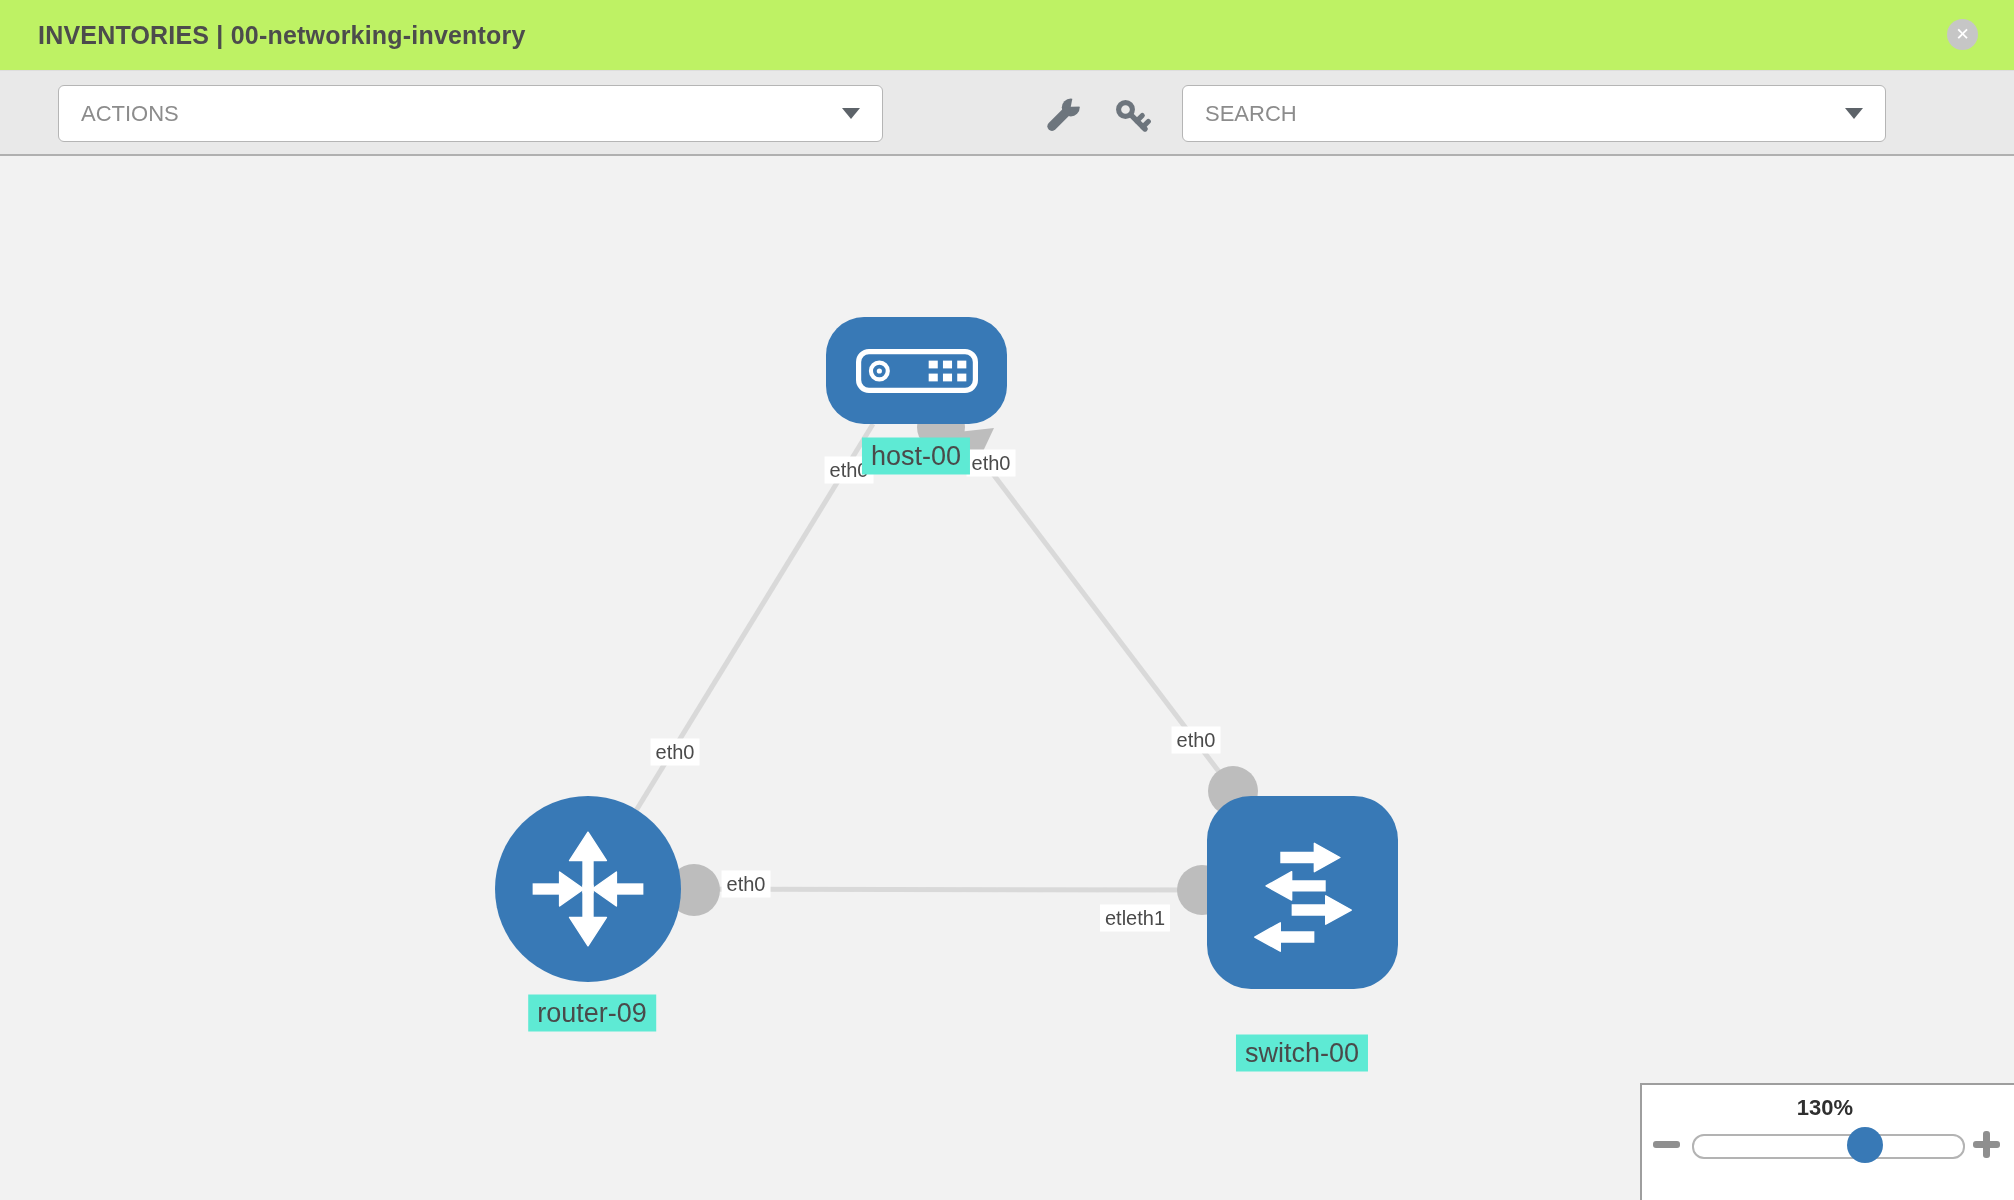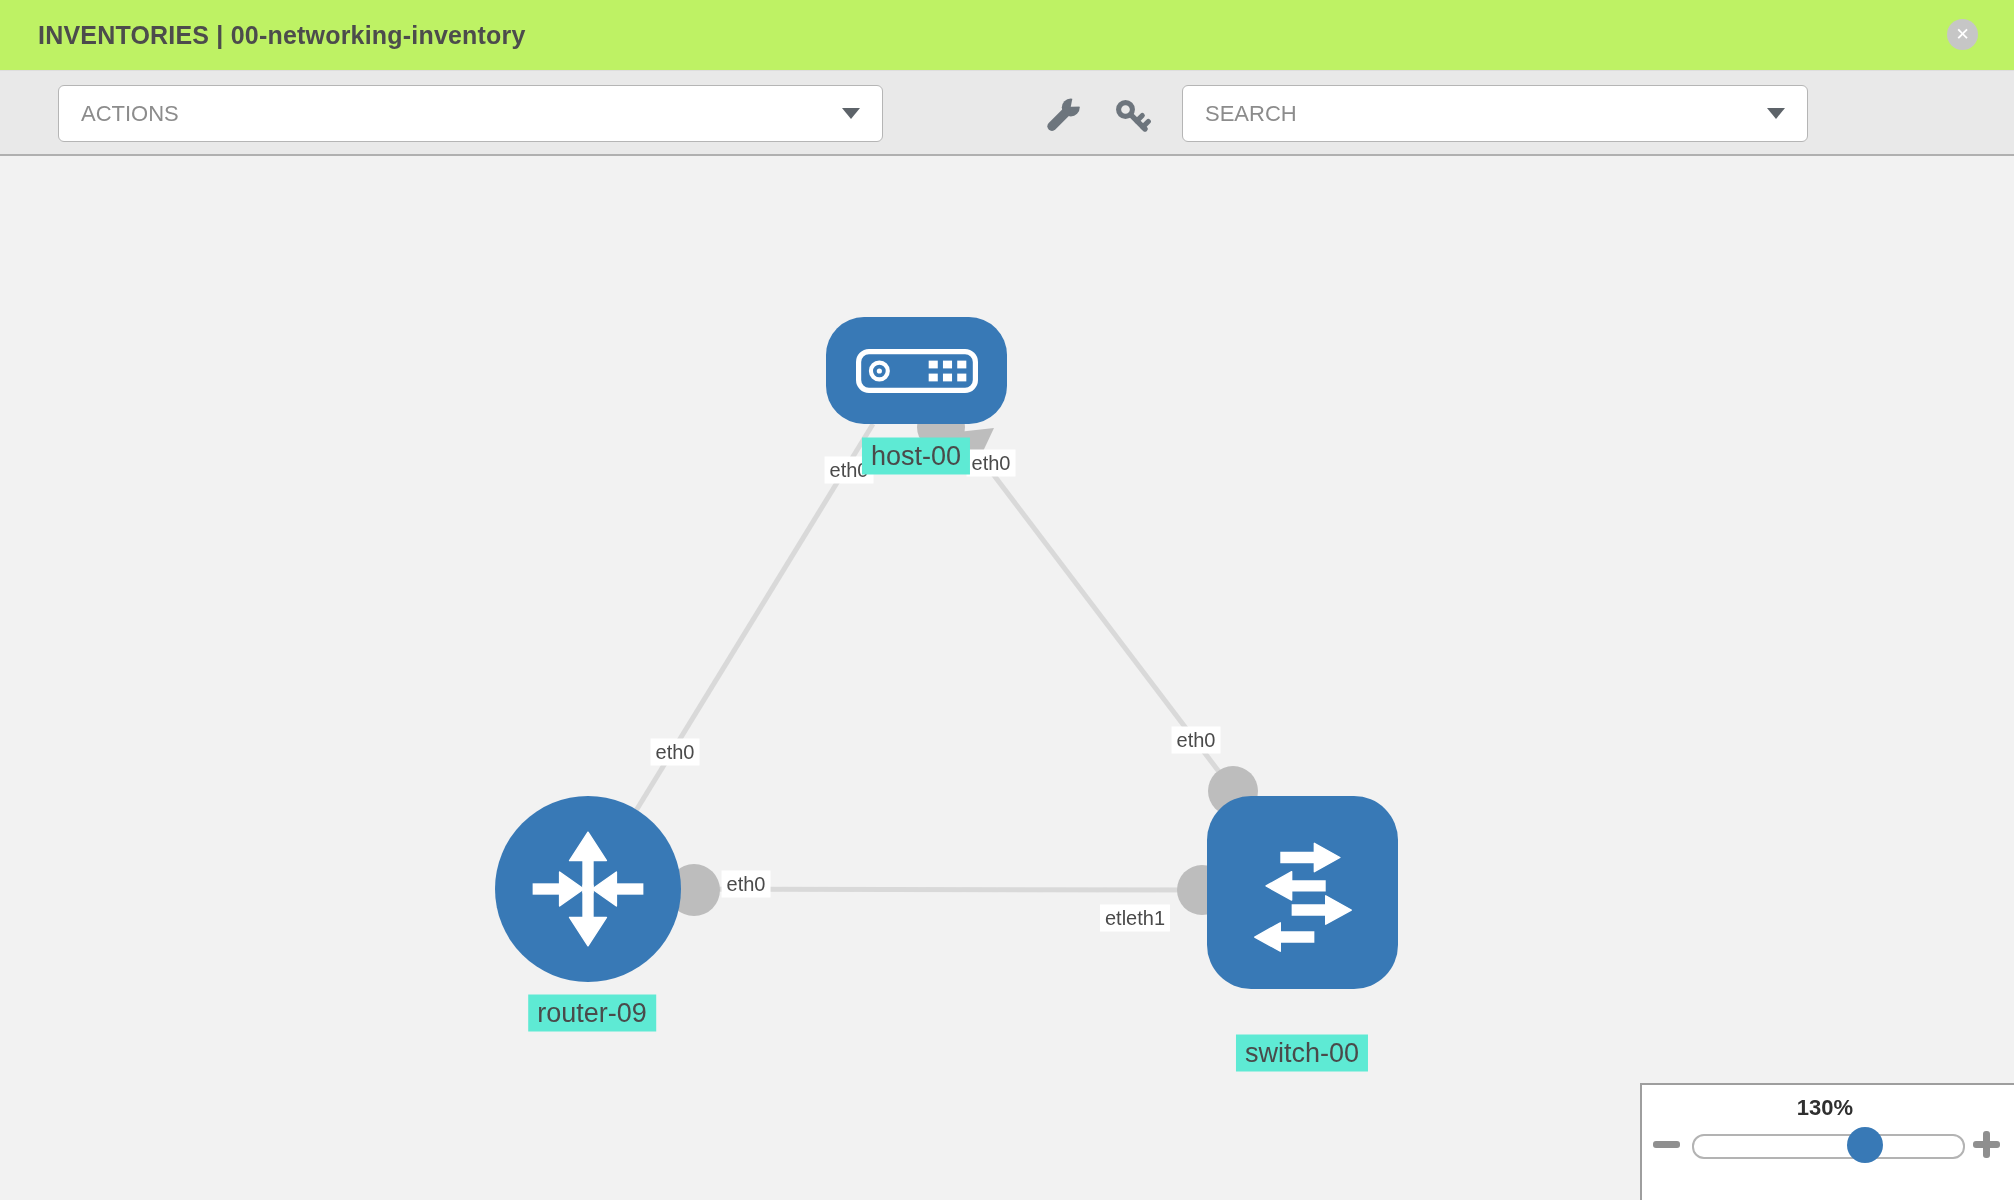--- a/index.html
+++ b/index.html
@@ -12,21 +12,21 @@
   .page-title{position:absolute;left:38px;top:0;line-height:70px;font-size:25px;font-weight:700;color:#4c4c4c;letter-spacing:.2px;}
   .close-btn{position:absolute;right:36px;top:19px;width:31px;height:31px;border-radius:50%;background:#c6c6c6;
     color:#fff;display:flex;align-items:center;justify-content:center;font-size:17px;font-weight:700;cursor:pointer;}
   
   .toolbar{position:absolute;top:71px;left:0;width:2014px;height:83px;background:#e9e9e9;border-bottom:2px solid #b0b0b0;}
   .select{position:absolute;top:14px;height:57px;background:#fff;border:1px solid #b5b5b5;border-radius:6px;
     display:flex;align-items:center;justify-content:space-between;padding:0 22px;box-sizing:border-box;cursor:pointer;}
   .select .lbl{color:#8c8c8c;font-size:22px;}
   .caret{width:0;height:0;border-left:9px solid transparent;border-right:9px solid transparent;border-top:11px solid #5d6369;}
   #actions-select{left:38px;width:825px;margin-left:20px;}
-  #search-select{left:1182px;width:626px;}
+  #search-select{left:1182px;width:704px;}
   .tool-icon{position:absolute;cursor:pointer;}
   #wrench-icon{left:1046px;top:26px;}
   #key-icon{left:1115px;top:28px;}
   
   .canvas{position:absolute;top:156px;left:0;width:2014px;height:1044px;background:#f2f2f2;overflow:hidden;}
   .links-svg{position:absolute;top:0;left:0;}
   .link{stroke:#d9d9d9;stroke-width:5;fill:none;}
   .port{fill:#bdbdbd;}
   .node{position:absolute;background:#3879b6;display:flex;align-items:center;justify-content:center;cursor:pointer;}
   #node-host{left:826px;top:161px;width:181px;height:107px;border-radius:38px;}

